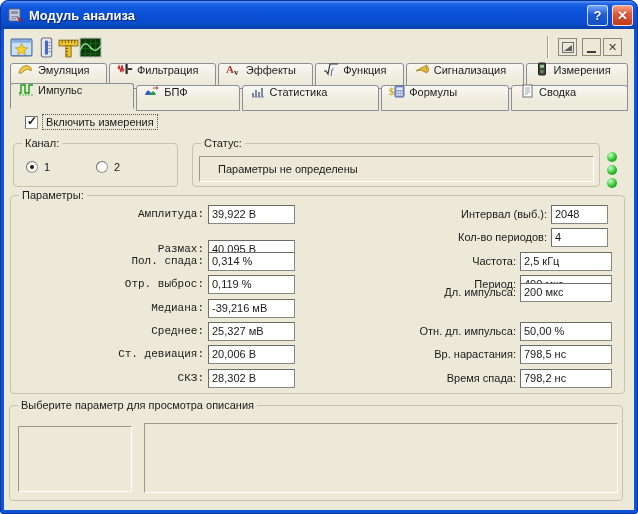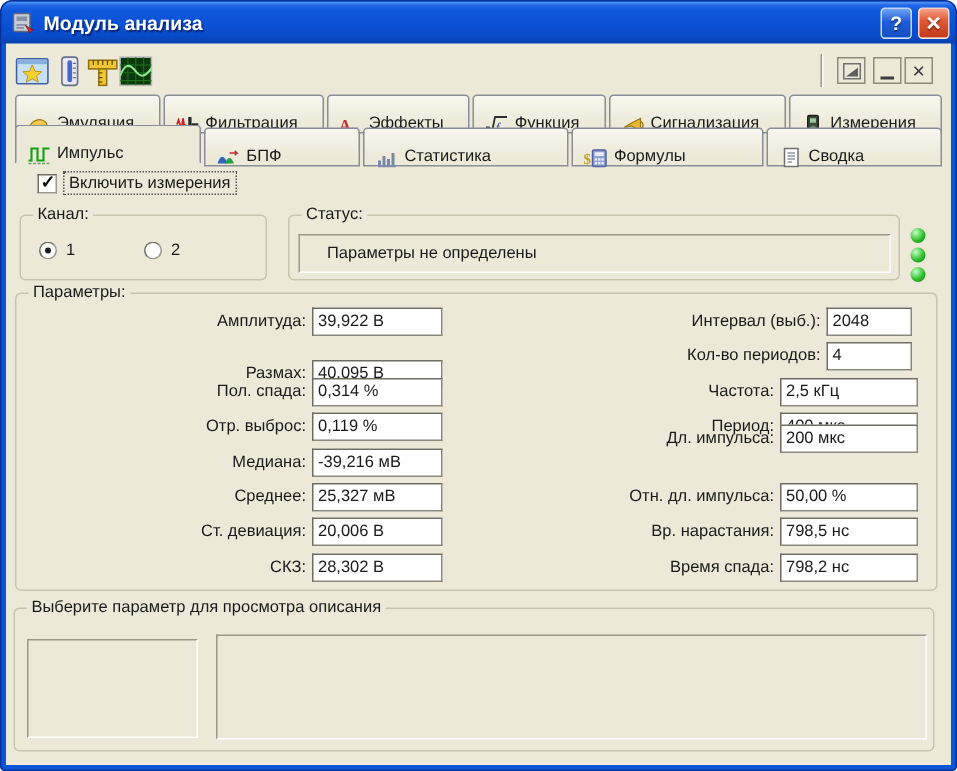--- a/index.html
+++ b/index.html
@@ -63,21 +63,21 @@
   }
   .minibtn svg { width:14px; height:13px; display:block; }
   .glyph-min { display:block; width:9px; height:2px; background:#3c3c3c; margin-top:9px; }
 
   
   .tabs { position:absolute; left:6px; right:6px; top:34px; }
   .tabrow { display:flex; }
   .tabrow1 { height:22px; }
   .tabrow2 { height:23px; }
   .tab {
-    flex:1 1 auto; display:flex; align-items:flex-start; gap:4px;
+    flex:1 1 auto; display:flex; align-items:flex-end; gap:4px;
     padding:12px 7px; margin-right:2px;
     border:1px solid #8A8E99; border-radius:3px 3px 0 0;
     background:linear-gradient(180deg,#F8F7F1 0%,#EDEAD9 75%);
     white-space:nowrap; cursor:default;
   }
   .tab:last-child { margin-right:0; }
   .tab .ticon { width:16px; height:14px; flex:0 0 auto; }
   .tab .ticon svg { width:16px; height:14px; display:block; }
   .tab.active {
     position:relative; z-index:2;
@@ -125,21 +125,21 @@
     background:radial-gradient(circle at 35% 30%, #C4FFC4, #2FBF2F 55%, #0E7A0E);
   }
 
   .prow { position:absolute; display:flex; align-items:center; height:20px; }
   .plabel { text-align:right; margin-right:4px; white-space:nowrap; }
   .pfield {
     height:19px; line-height:17px; padding-left:3px; background:#fff;
     border:1px solid #8A887C; border-top-color:#6F6D62; border-left-color:#6F6D62;
     white-space:nowrap;
   }
-  .prow-left  .plabel { width:189px; }  .prow-left  .pfield { width:87px; }
+  .prow-left  .plabel { width:189px;font-family:Liberation Mono, monospace; }  .prow-left  .pfield { width:87px; }
   .prow-rs    .plabel { width:182px; }  .prow-rs    .pfield { width:57px; }
   .prow-r     .plabel { width:151px; }  .prow-r     .pfield { width:92px; }
 
   .desc-panel { position:absolute; }
 </style>
 <title>Модуль анализа</title></head>
 <body>
 
 <div class="window">
 

